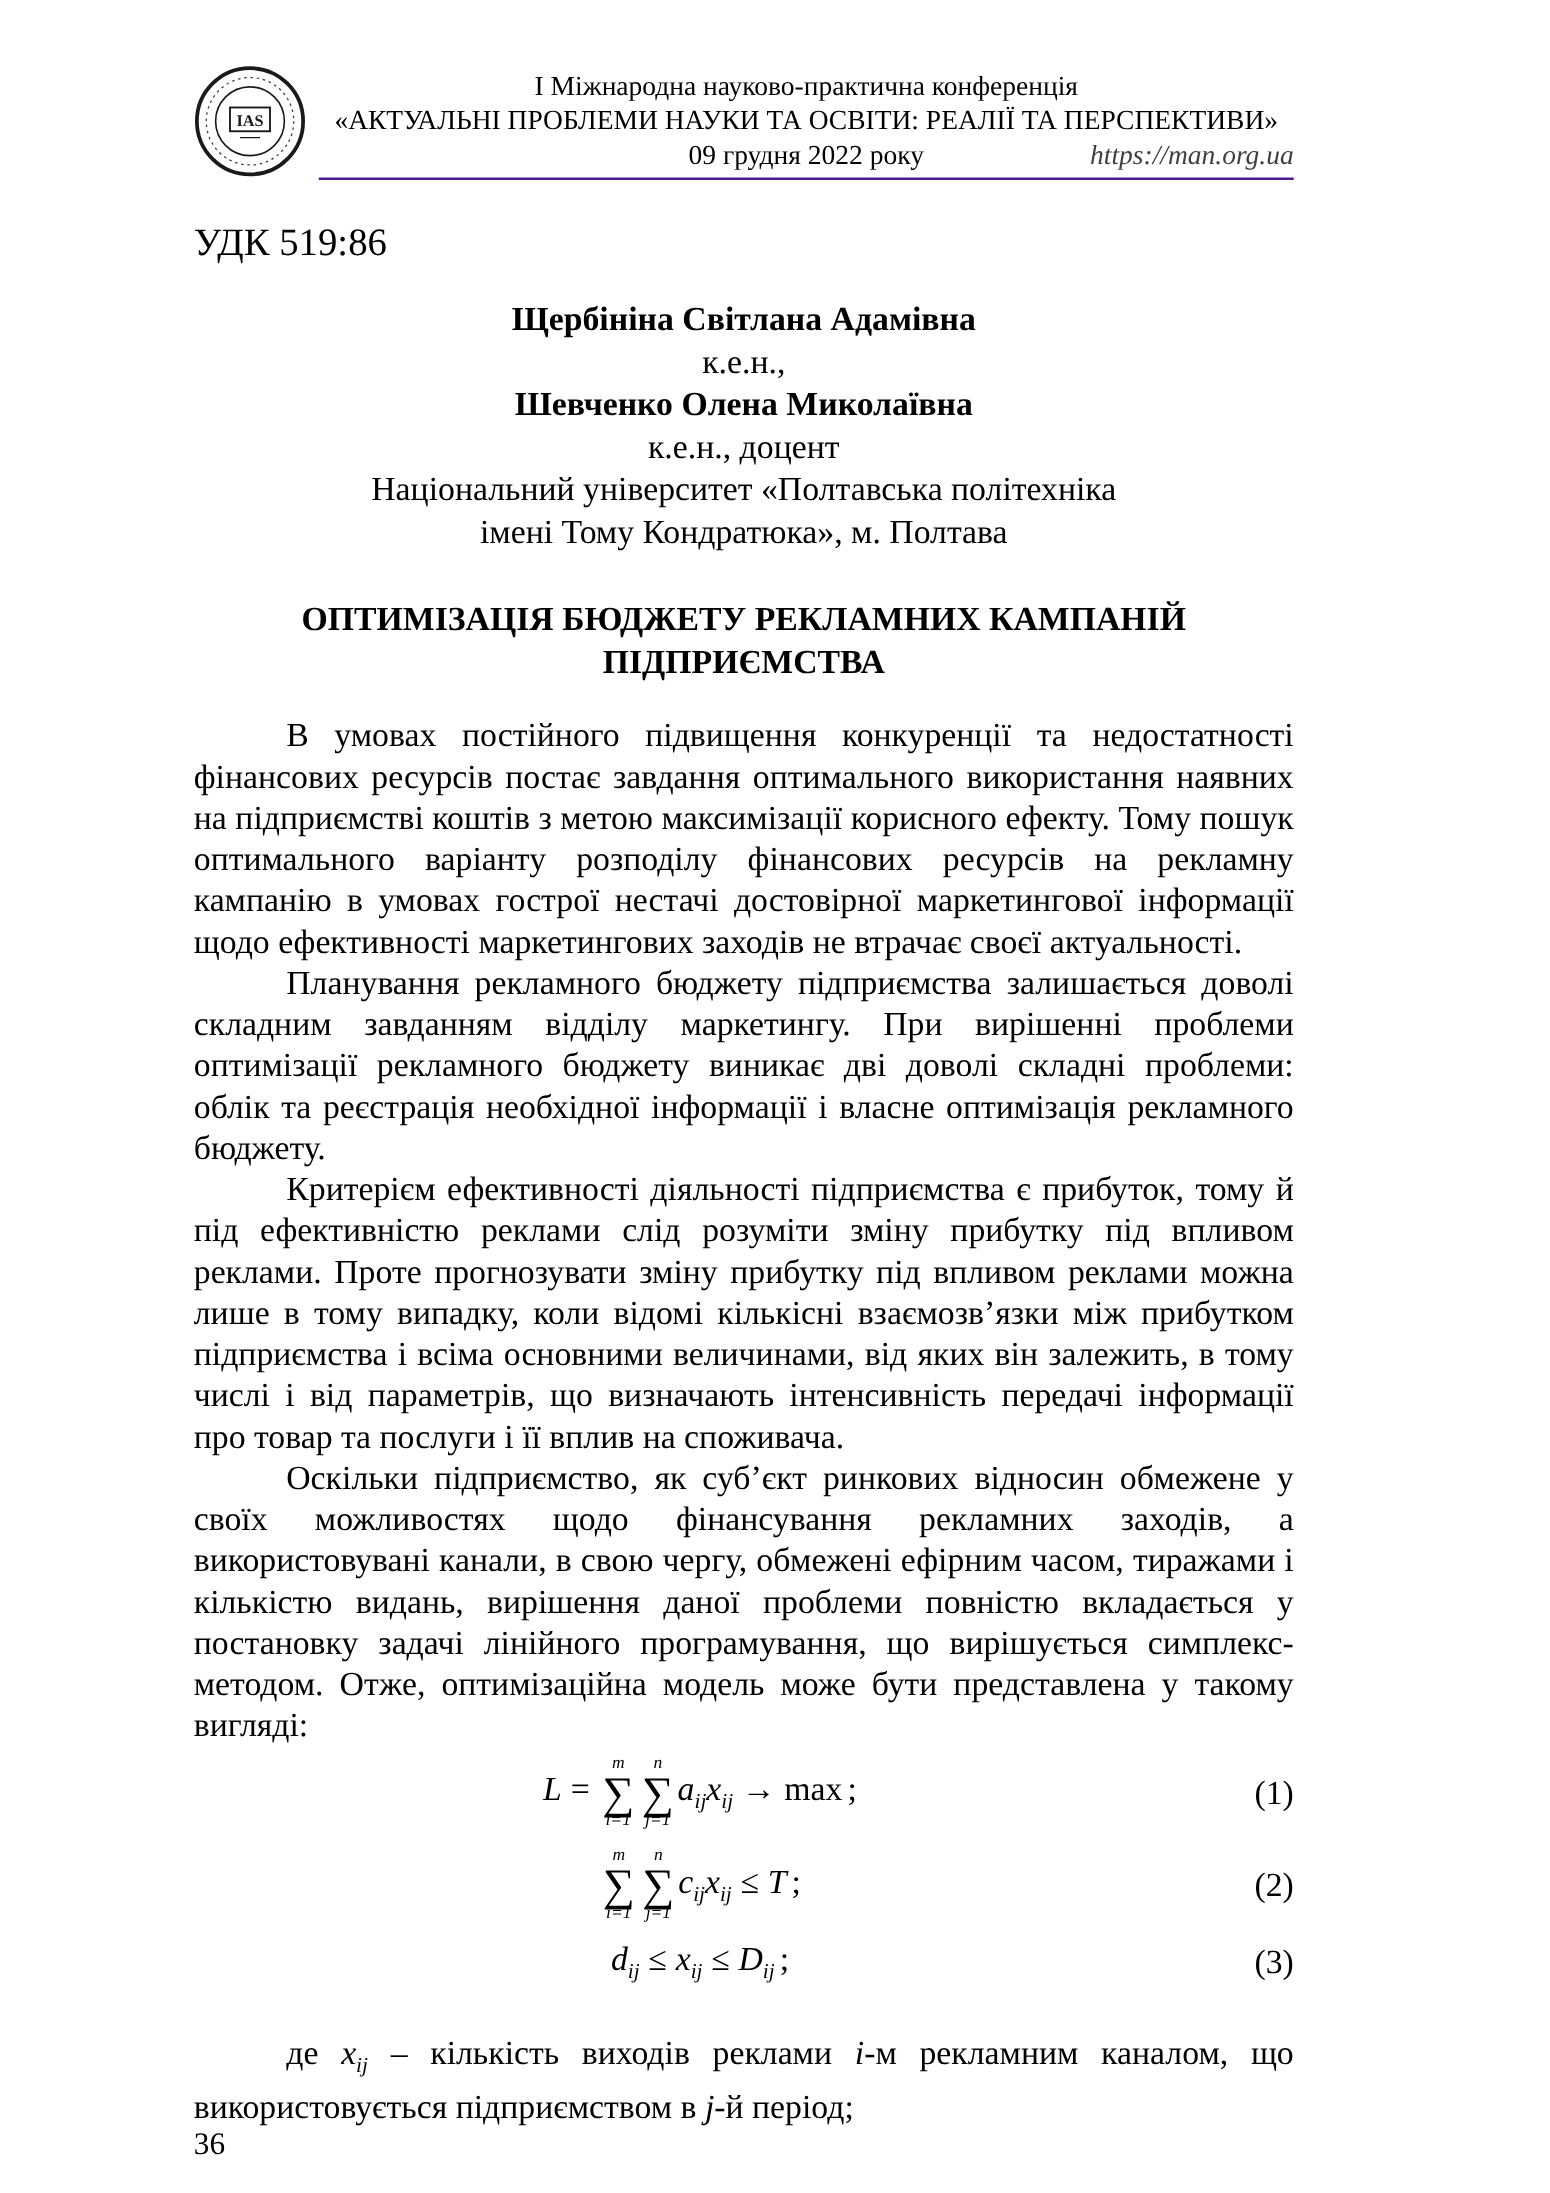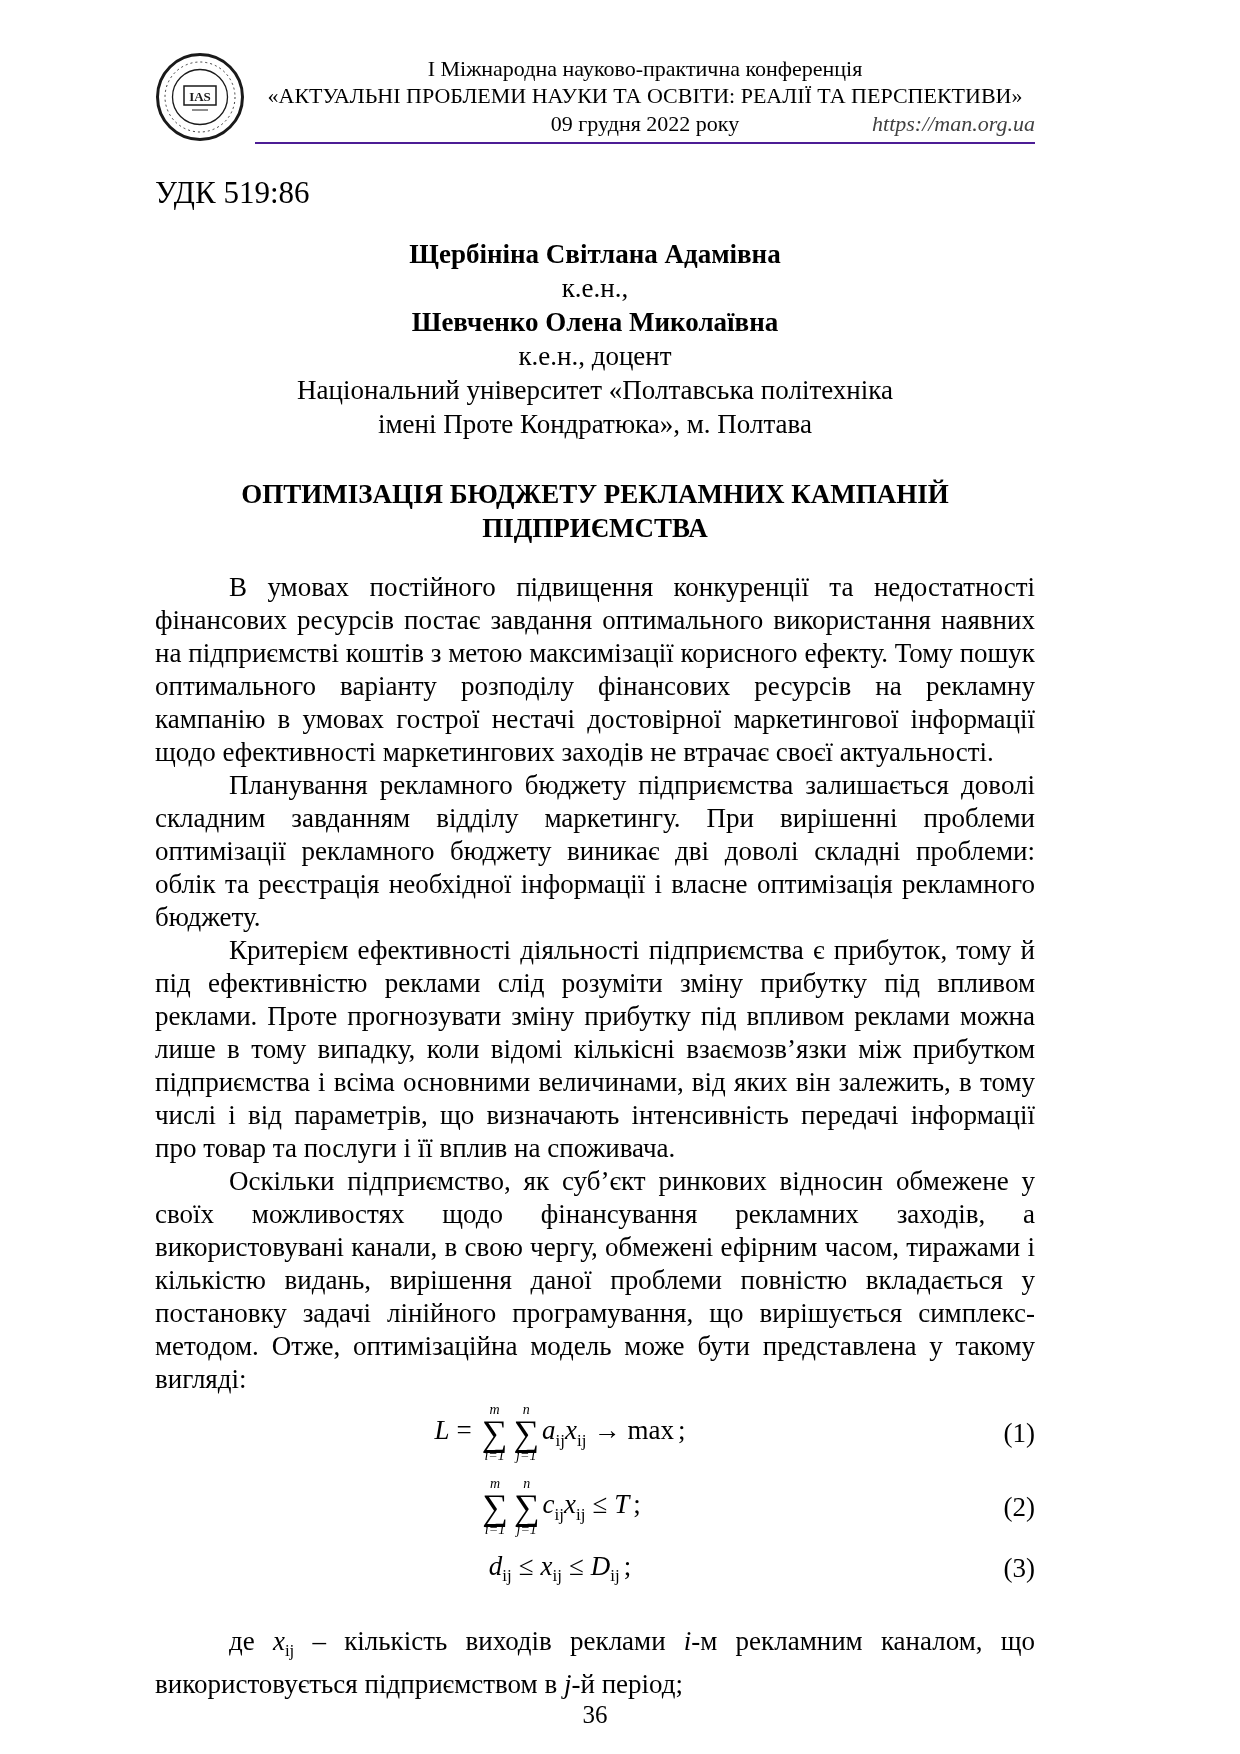--- a/index.html
+++ b/index.html
@@ -31,33 +31,33 @@
   .author-name { font-weight:bold; }
   .doc-title { margin-top:36px; text-align:center; font-weight:bold; font-size:27px; line-height:34px; }
   
   .body-text { margin-top:26px; font-size:27px; line-height:33px; text-align:justify; }
   .body-text p { margin:0; text-indent:74px; }
   
   .formula-line { display:flex; align-items:center; margin:7px 0; font-size:27px; }
   .f-body { flex:1; text-align:center; }
   .f-num { width:70px; text-align:right; }
   .mvar { font-style:italic; }
-  sub.msub { font-size:17px; }
+  sub.msub { font-style:italic; font-size:17px; }
   .mop { padding:0 7px; }
   .msemi { padding-left:4px; }
   .mword { font-style:normal; }
   .sum {
     display:inline-flex; flex-direction:column; align-items:center;
     vertical-align:middle; margin:0 3px; line-height:1;
   }
   .sum .lim { font-size:14px; font-style:italic; line-height:14px; }
   .sum .sig { font-size:36px; line-height:32px; font-style:normal; }
   .where p { margin-top:6px; }
   
-  .footer { margin-top:auto; text-align:center; font-size:25px; }
+  .footer { margin-top:auto; text-align:left; font-size:25px; }
 </style>
 </head>
 <body>
 
 <div class="page">
 
   <div class="header">
     <div class="logo-wrap">
       <svg width="90" height="90" viewBox="0 0 90 90">
         <circle cx="45" cy="45" r="42.5" fill="none" stroke="#1a1a1a" stroke-width="3"></circle>
@@ -79,21 +79,21 @@
   </div>
 
   <div class="udc">УДК 519:86</div>
 
   <div class="authors">
     <div class="author-name">Щербініна Світлана Адамівна</div>
     <div>к.е.н.,</div>
     <div class="author-name">Шевченко Олена Миколаївна</div>
     <div>к.е.н., доцент</div>
     <div>Національний університет «Полтавська політехніка</div>
-    <div>імені Проте Кондратюка», м. Полтава</div>
+    <div>імені Тому Кондратюка», м. Полтава</div>
   </div>
 
   <div class="doc-title">
     <div>ОПТИМІЗАЦІЯ БЮДЖЕТУ РЕКЛАМНИХ КАМПАНІЙ</div>
     <div>ПІДПРИЄМСТВА</div>
   </div>
 
   <div class="body-text">
     <p>В умовах постійного підвищення конкуренції та недостатності фінансових ресурсів постає завдання оптимального використання наявних на підприємстві коштів з метою максимізації корисного ефекту. Тому пошук оптимального варіанту розподілу фінансових ресурсів на рекламну кампанію в умовах гострої нестачі достовірної маркетингової інформації щодо ефективності маркетингових заходів не втрачає своєї актуальності.</p>
     <p>Планування рекламного бюджету підприємства залишається доволі складним завданням відділу маркетингу. При вирішенні проблеми оптимізації рекламного бюджету виникає дві доволі складні проблеми: облік та реєстрація необхідної інформації і власне оптимізація рекламного бюджету.</p>

